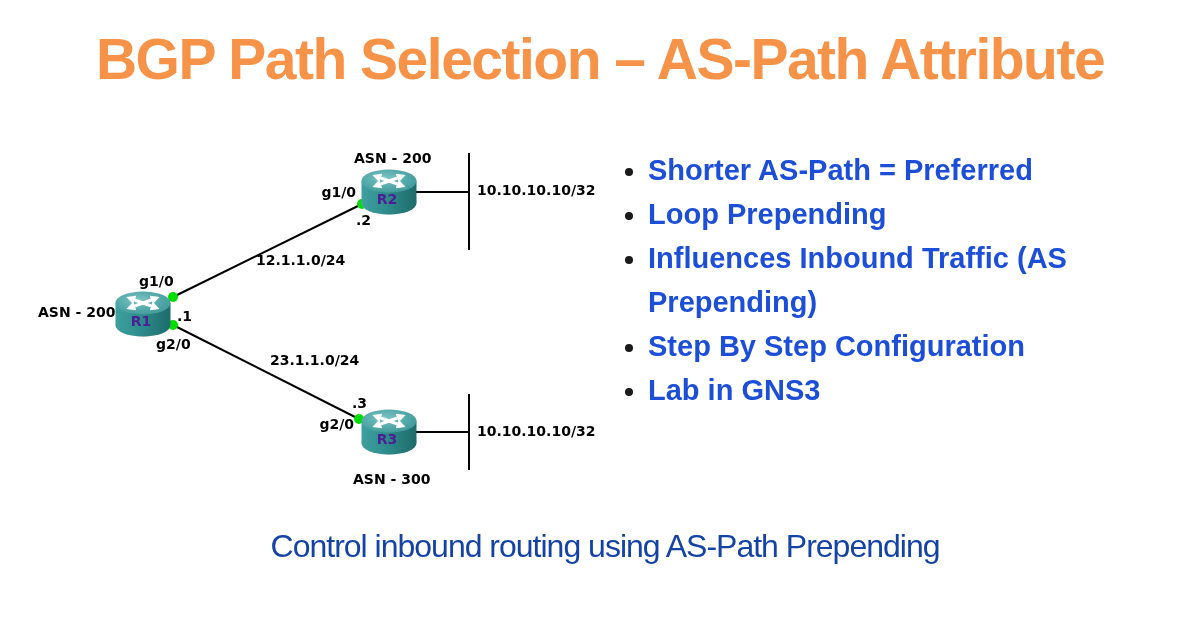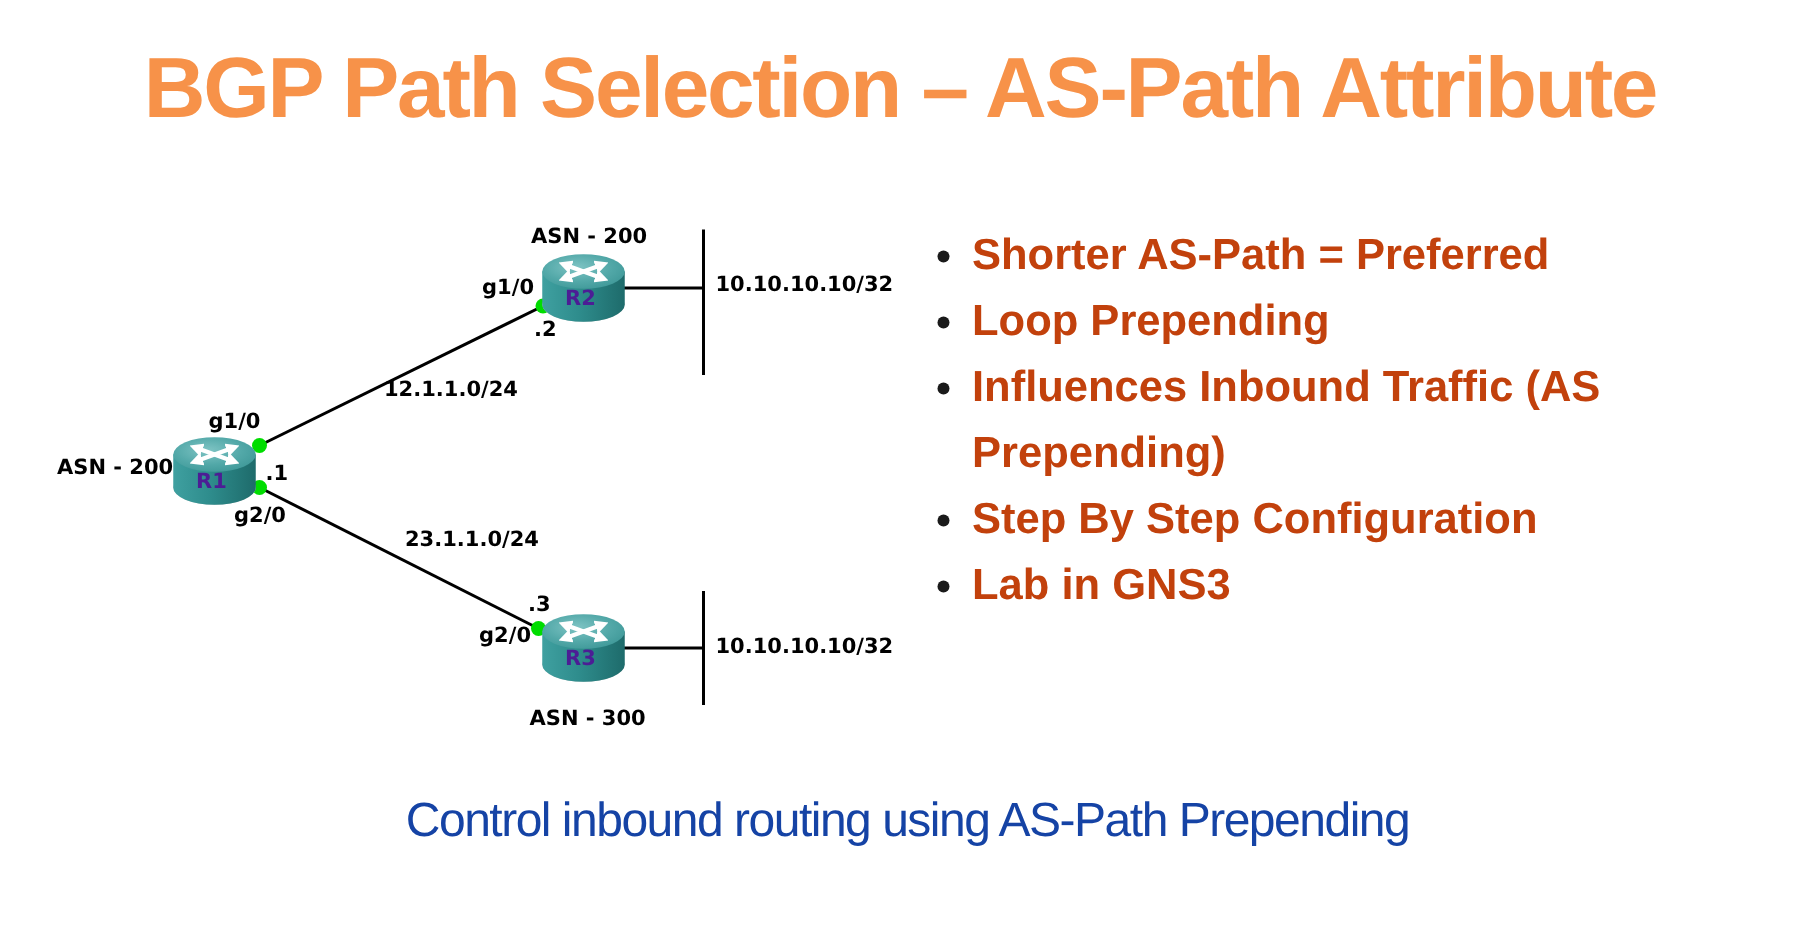--- a/index.html
+++ b/index.html
@@ -37,21 +37,21 @@
     z-index: 3;
   }
   .alignr { text-align: right; }
 
   
   ul.points {
     position: absolute; left: 612px; top: 148px; width: 505px;
     list-style: disc outside; padding-left: 36px;
   }
   ul.points li {
-    font-size: 29px; font-weight: bold; color: #c2410c; line-height: 44px;
+    font-size: 29px; font-weight: bold; color: #1d4ed8; line-height: 44px;
   }
   ul.points li::marker { color: #1A1A1A; font-size: 26px; }
 </style>
 </head>
 <body>
 
 <div class="canvas">
 
   <h1 class="title">BGP Path Selection – AS-Path Attribute</h1>
 

